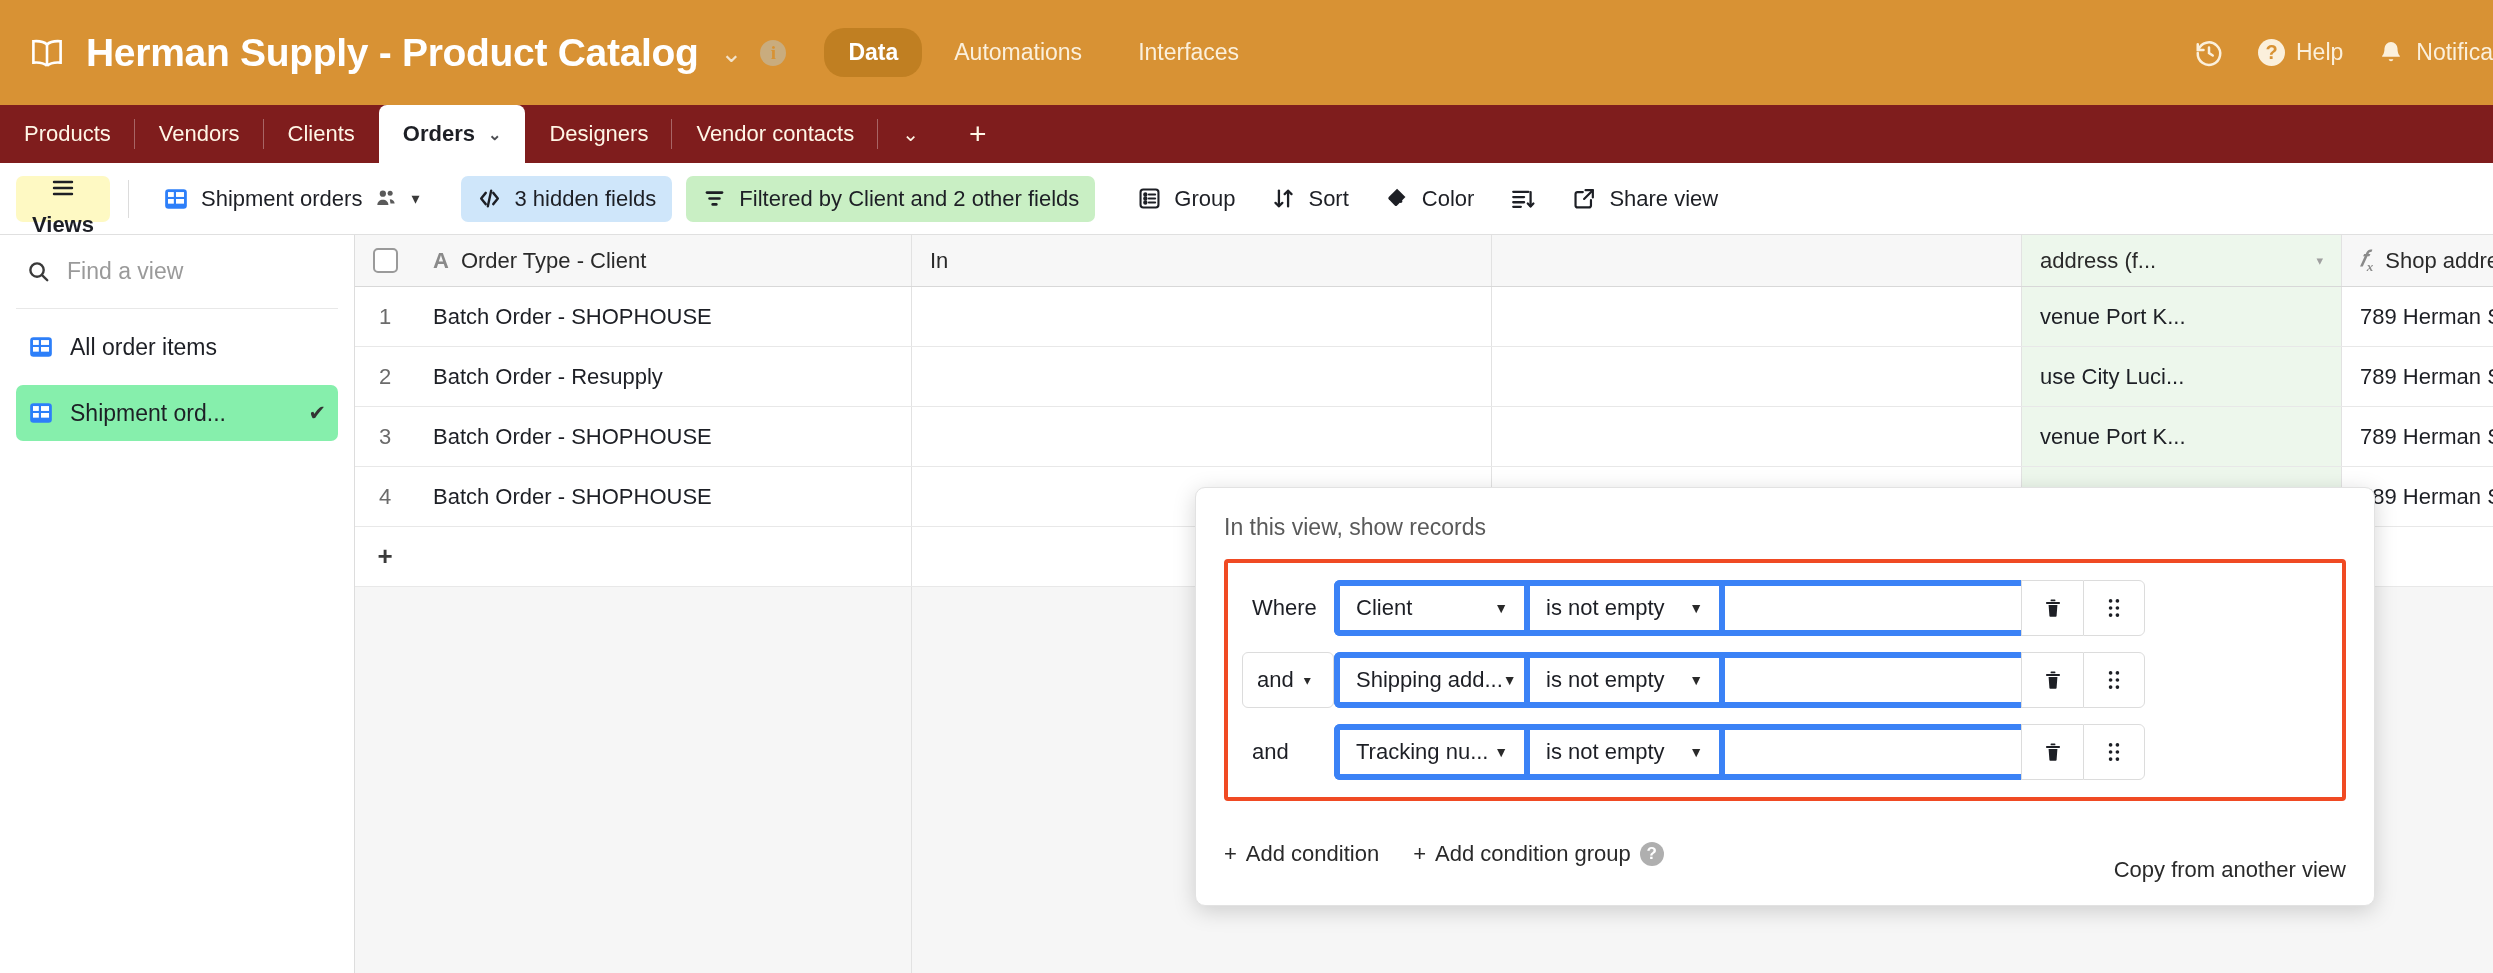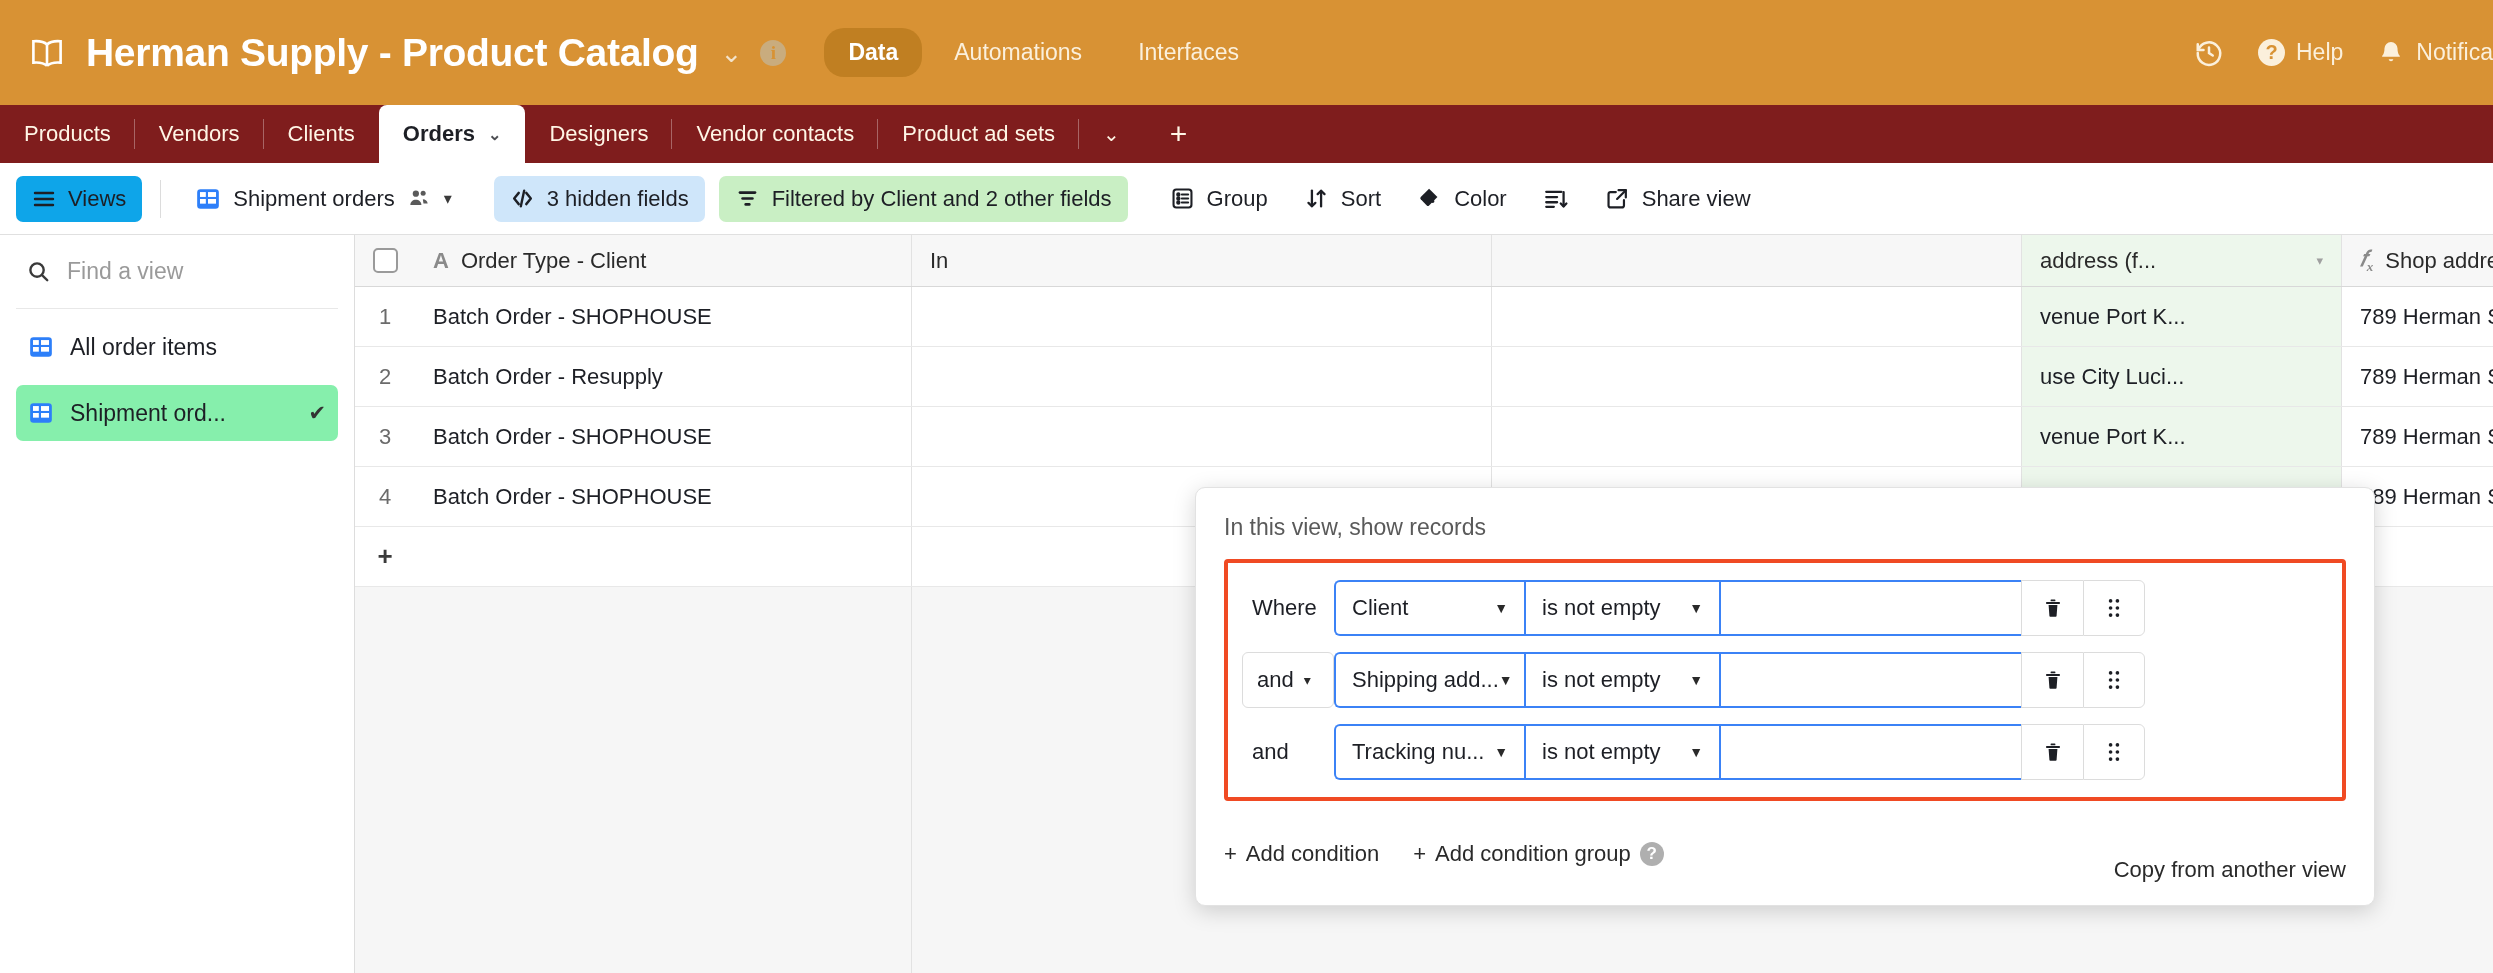--- a/index.html
+++ b/index.html
@@ -74,21 +74,21 @@
   
   .toolbar {
     height: 72px; background: #ffffff; display: flex; align-items: center;
     padding: 0 16px; border-bottom: 1px solid #E0E0E0; gap: 4px;
   }
   .tb-btn {
     display: flex; align-items: center; gap: 12px; height: 46px;
     padding: 0 16px; border-radius: 7px; font-size: 22px; color: #1D1F25;
     white-space: nowrap;
   }
-  .tb-btn.views { background: #0ea5e9; font-weight: normal; }
+  .tb-btn.views { background: #fef9c3; font-weight: bold; flex-direction: column; }
   .tb-divider { width: 1px; height: 38px; background: #DCDCDC; margin: 0 14px; }
   .tb-btn.hidden-fields { background: #CFE6FA; }
   .tb-btn.filtered { background: #C9EFC4; margin-left: 10px; }
   .tb-gap { width: 18px; }
   .grid-icon-blue { width: 26px; height: 26px; flex: 0 0 auto; }
 
   
   .body {
     display: flex; height: 738px; background: #ffffff;
   }
@@ -164,21 +164,21 @@
   .conj {
     width: 92px; flex: 0 0 92px; font-size: 22px; color: #1D1F25;
     display: flex; align-items: center; gap: 10px; padding-left: 10px;
   }
   .conj.boxed {
     border: 1px solid #DCDCDC; border-radius: 6px; height: 56px; background: #fff;
     padding-left: 14px;
   }
   .conj .cv { font-size: 14px; color: #2A2A2A; }
   .sel-field, .sel-op, .val-box {
-    height: 56px; border: 2px solid #3b82f6; background: #ffffff;
+    height: 56px; border: 6px solid #3b82f6; background: #ffffff;
     display: flex; align-items: center; font-size: 22px; color: #1D1F25;
     padding: 0 16px; white-space: nowrap;
   }
   .sel-field { width: 190px; flex: 0 0 190px; border-radius: 6px 0 0 6px; border-right: none; }
   .sel-op { width: 195px; flex: 0 0 195px; border-right: none; }
   .val-box { width: 302px; flex: 0 0 302px; border-right: none; }
   .dd-caret { margin-left: auto; font-size: 14px; color: #2A2A2A; }
   .icon-cell {
     width: 62px; flex: 0 0 62px; height: 56px; border: 1px solid #DCDCDC;
     border-right: none; display: flex; align-items: center; justify-content: center;
@@ -256,24 +256,20 @@
   <div class="tab active">
     <span>Orders</span>
     <span class="tcaret">⌄</span>
   </div>
   <div class="tab">
     <span>Designers</span>
       <i class="sep"></i>
   </div>
   <div class="tab">
     <span>Vendor contacts</span>
-      <i class="sep"></i>
-  </div>
-  <div class="tab">
-    <span>Product ad sets</span>
       <i class="sep"></i>
   </div>
   <div class="tab-chev">⌄</div>
   <div class="tab-plus">+</div>
 </div>
 
 <div class="toolbar">
   <div class="tb-btn views">
     <span style="display:flex;">
       <svg viewBox="0 0 24 24" width="24" height="24" stroke="#1D1F25" stroke-width="2.4" stroke-linecap="round">

